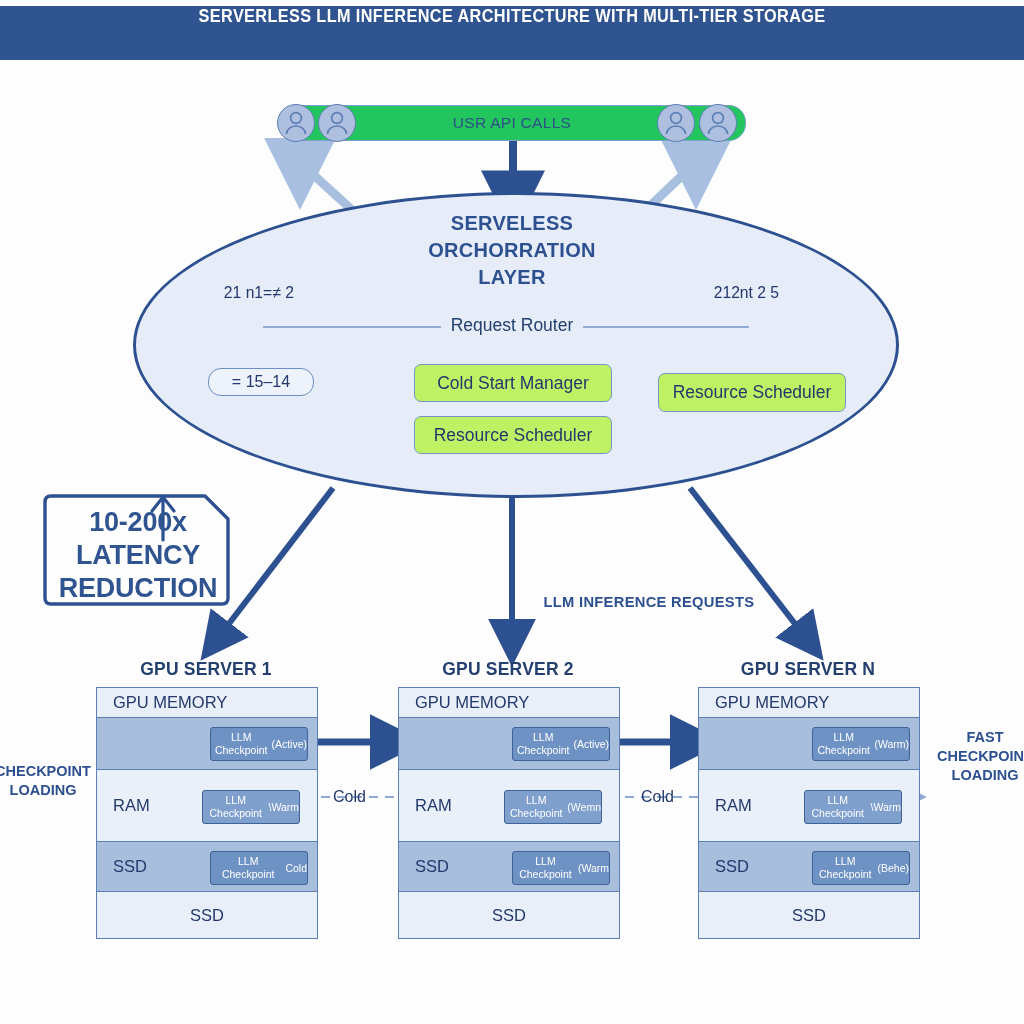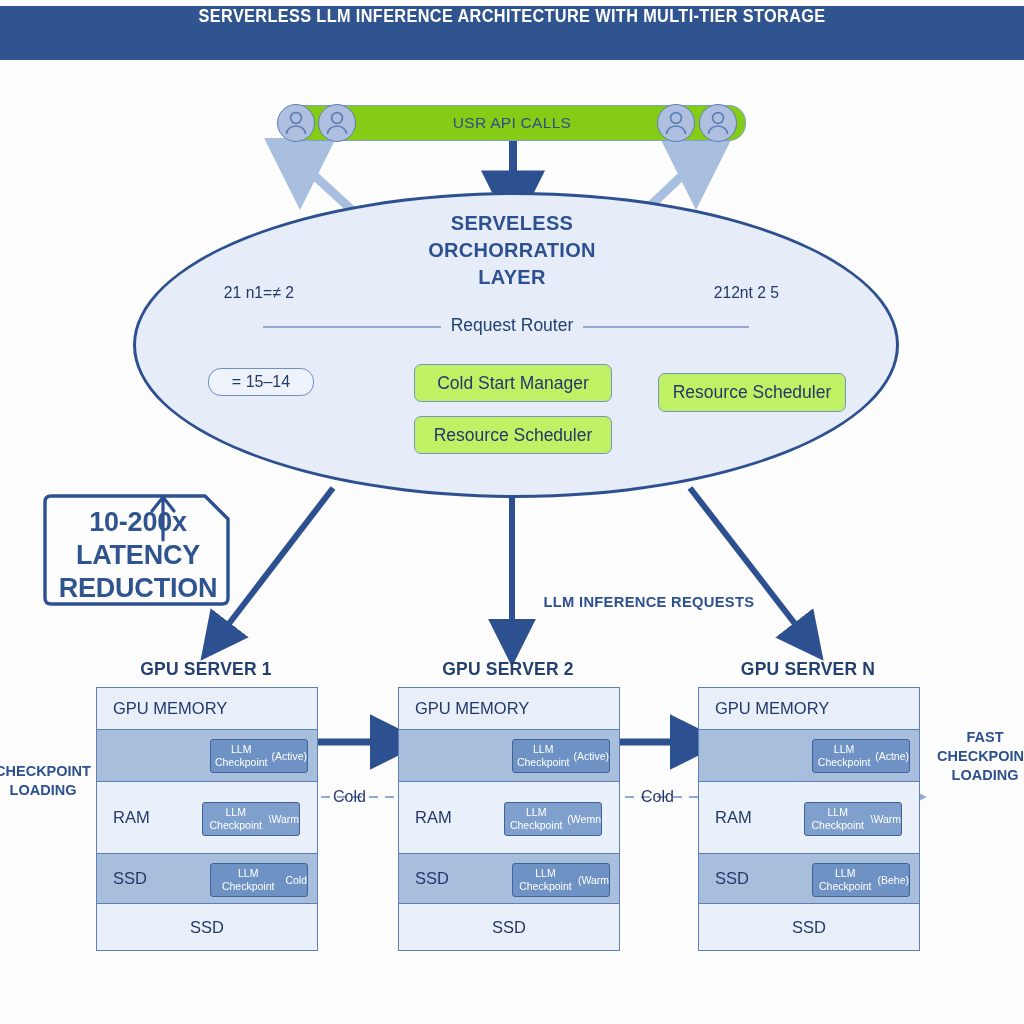--- a/index.html
+++ b/index.html
@@ -17,21 +17,21 @@
     background:#2f5490;display:flex;align-items:flex-start;justify-content:center;
   }
   .titlebar .t{
     color:#ffffff;font-size:17.5px;font-weight:bold;letter-spacing:.4px;
     transform:scaleX(.93);white-space:nowrap;
   }
 
   
   .apibar{
     position:absolute;left:278px;top:105px;width:466px;height:34px;
-    border:1.6px solid #7f9fcd;border-radius:17px;background:#84cc16;
+    border:1.6px solid #7f9fcd;border-radius:17px;background:#22c55e;
     display:flex;align-items:center;justify-content:center;
   }
   .apibar .t{color:#2d4f86;font-size:15.5px;font-weight:normal;letter-spacing:.3px;}
   .avatar{
     position:absolute;width:36px;height:36px;border-radius:50%;
     background:#aebfe0;border:1.7px solid #5c7fb4;top:104px;
   }
   .avatar svg{position:absolute;left:0;top:0;}
   .a1{left:277px;}
   .a2{left:318px;}
@@ -118,21 +118,21 @@
     color:#24406f;font-size:17.5px;font-weight:bold;letter-spacing:.2px;
   }
   .st1{left:96px;} .st2{left:398px;} .st3{left:698px;}
 
   .srv-box{border:1.5px solid #5d7fb4;background:#e9eff9;}
   .row{
     position:relative;border-bottom:1.5px solid #5d7fb4;
     display:flex;align-items:center;box-sizing:border-box;
   }
   .row:last-child{border-bottom:none;}
-  .row-gpumem{height:42px;background:#e9eff9;padding-left:16px;}
+  .row-gpumem{height:30px;background:#e9eff9;padding-left:16px;}
   .row-band{height:52px;background:#a7bedd;}
   .row-ram{height:72px;background:#eaf0f9;padding-left:16px;}
   .row-ssd{height:50px;background:#a7bedd;padding-left:16px;}
   .row-ssdfoot{height:46px;background:#e9eff9;justify-content:center;}
   .rl{color:#23386b;font-size:16.5px;}
   .rl-center{width:100%;text-align:center;}
   .chip{
     position:absolute;border:1.3px solid #3f6298;background:#6f92c4;
     border-radius:3px;color:#ffffff;font-size:10.5px;line-height:13px;
     text-align:center;display:flex;flex-direction:row;
@@ -325,21 +325,21 @@
   </div>
 
   <div class="srv-title st3">GPU SERVER N</div>
   <div class="srv s3 srv-box">
     <div class="row row-gpumem">
       <span class="rl">GPU MEMORY</span>
     </div>
     <div class="row row-band">
       <div class="chip chip-active">
         <span>LLM Checkpoint</span>
-        <span>(Actne)</span>
+        <span>(Warm)</span>
       </div>
     </div>
     <div class="row row-ram">
       <span class="rl">RAM</span>
       <div class="chip chip-warm">
         <span>LLM Checkpoint</span>
         <span>\Warm</span>
       </div>
     </div>
     <div class="row row-ssd">

